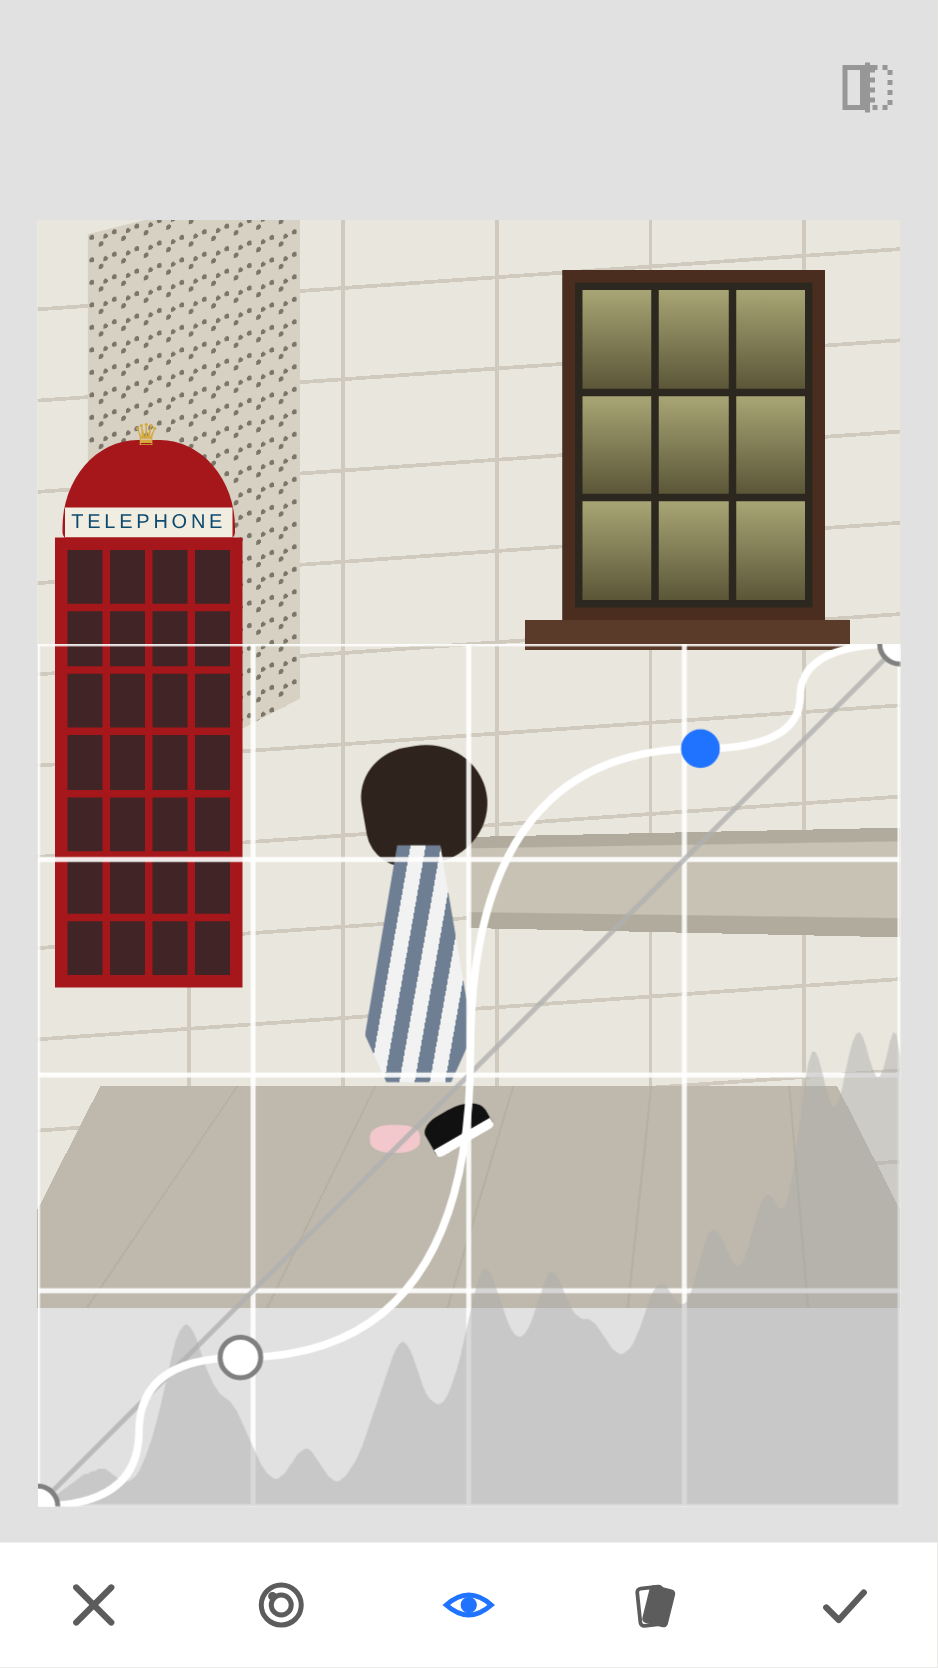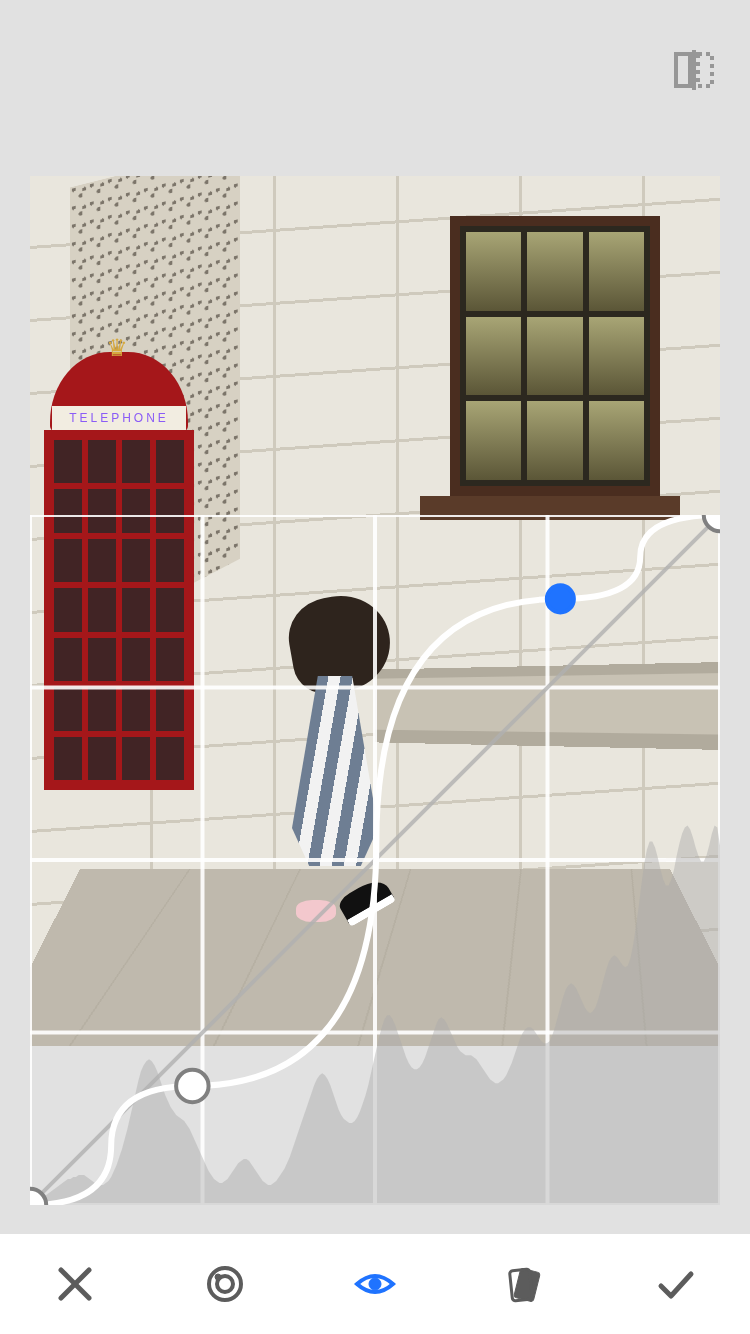--- a/index.html
+++ b/index.html
@@ -123,22 +123,22 @@
     position: absolute;
     top: -62px; left: 58px;
     width: 30px; height: 24px;
     color: #d6a93e; font-size: 24px; text-align: center;
   }
   .phonebox .sign {
     position: absolute;
     top: 10px; left: 8px;
     width: 134px; height: 24px;
     background: #f2ede1;
-    color: #8b5cf6;
-    font-size: 12px; letter-spacing: 3px;
+    color: #0c4a6e;
+    font-size: 16px; letter-spacing: 3px;
     display: flex; align-items: center; justify-content: center;
   }
   .phonebox .body {
     position: absolute;
     top: 34px; left: 0;
     width: 150px; height: 360px;
     background: #a5171a;
     display: grid;
     grid-template-columns: repeat(4,1fr);
     grid-template-rows: repeat(7,1fr);

